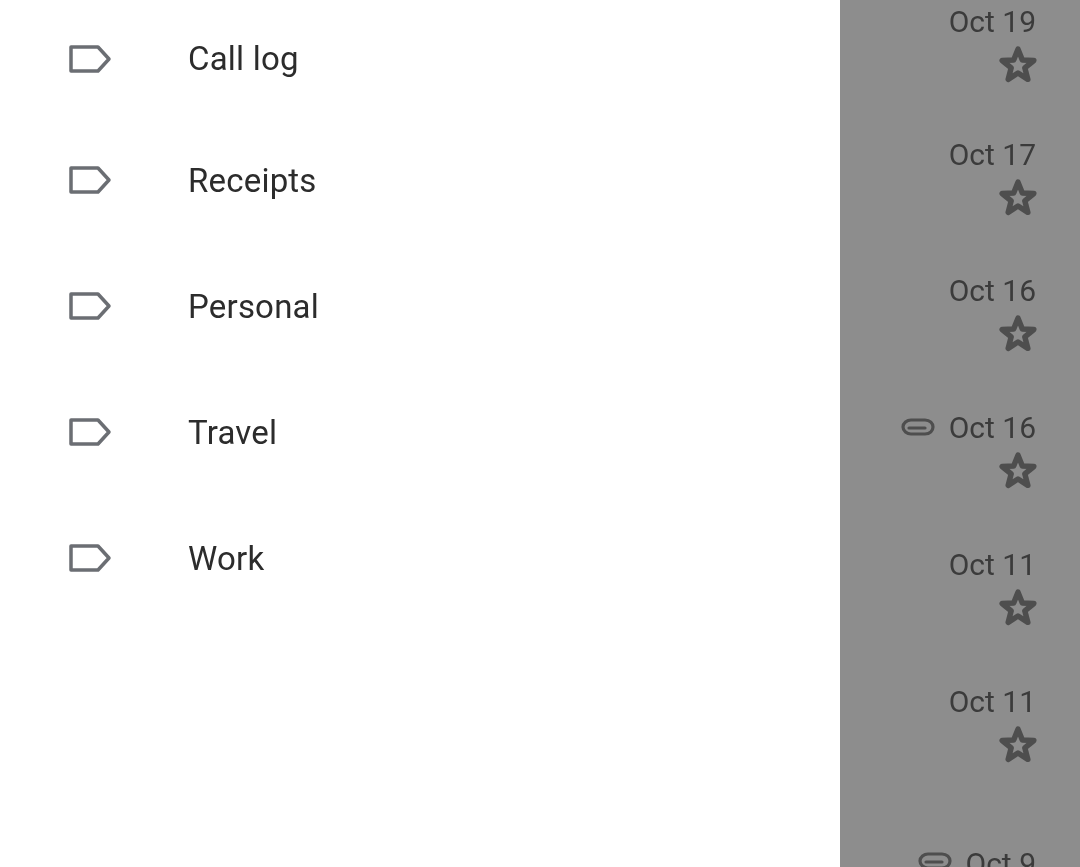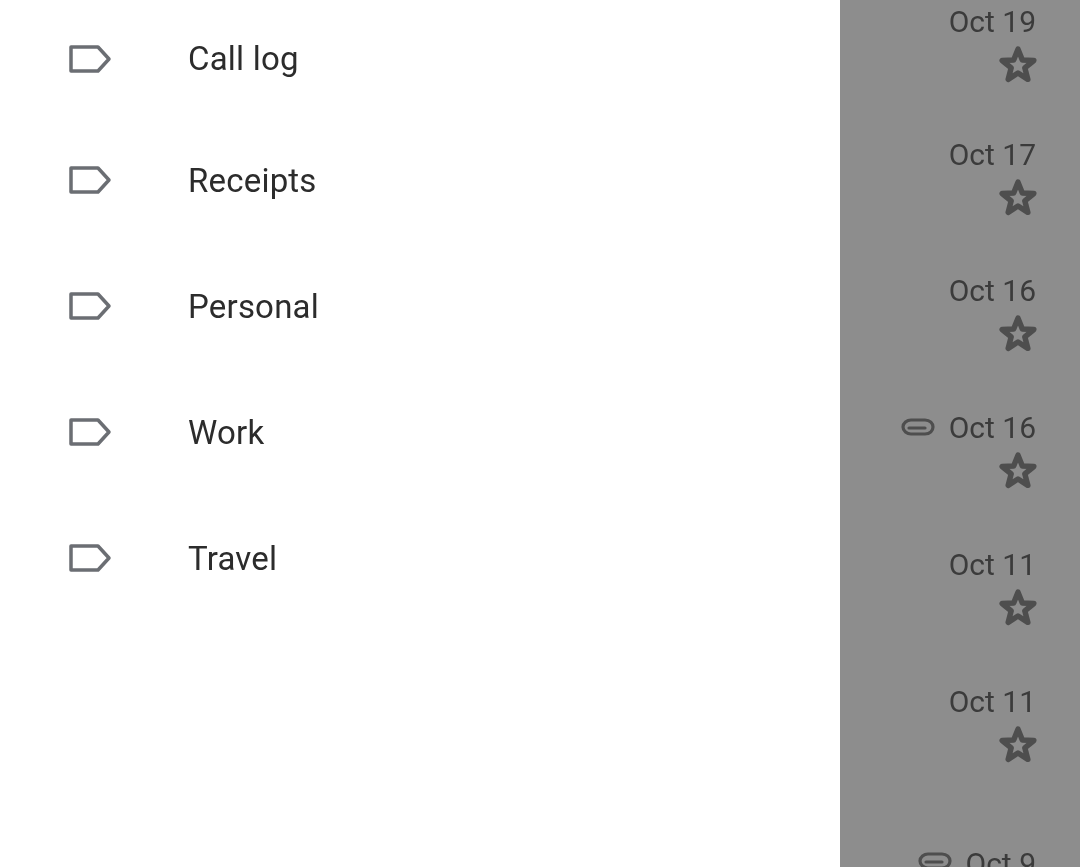--- a/index.html
+++ b/index.html
@@ -211,25 +211,25 @@
     <span class="drawer-text">Personal</span>
   </div>
 
 
   <div class="drawer-item">
     <span class="icon-slot">
       <svg class="label-icon" viewBox="0 0 44 32">
         <path d="M3 4 H30 L41 16 L30 28 H3 Z"></path>
       </svg>
     </span>
+    <span class="drawer-text">Travel</span>
+  </div>
+
+  <div class="drawer-item">
+    <span class="icon-slot">
+      <svg class="label-icon" viewBox="0 0 44 32">
+        <path d="M3 4 H30 L41 16 L30 28 H3 Z"></path>
+      </svg>
+    </span>
     <span class="drawer-text">Work</span>
   </div>
 
-  <div class="drawer-item">
-    <span class="icon-slot">
-      <svg class="label-icon" viewBox="0 0 44 32">
-        <path d="M3 4 H30 L41 16 L30 28 H3 Z"></path>
-      </svg>
-    </span>
-    <span class="drawer-text">Travel</span>
-  </div>
-
 </div>
 
 </body></html>

